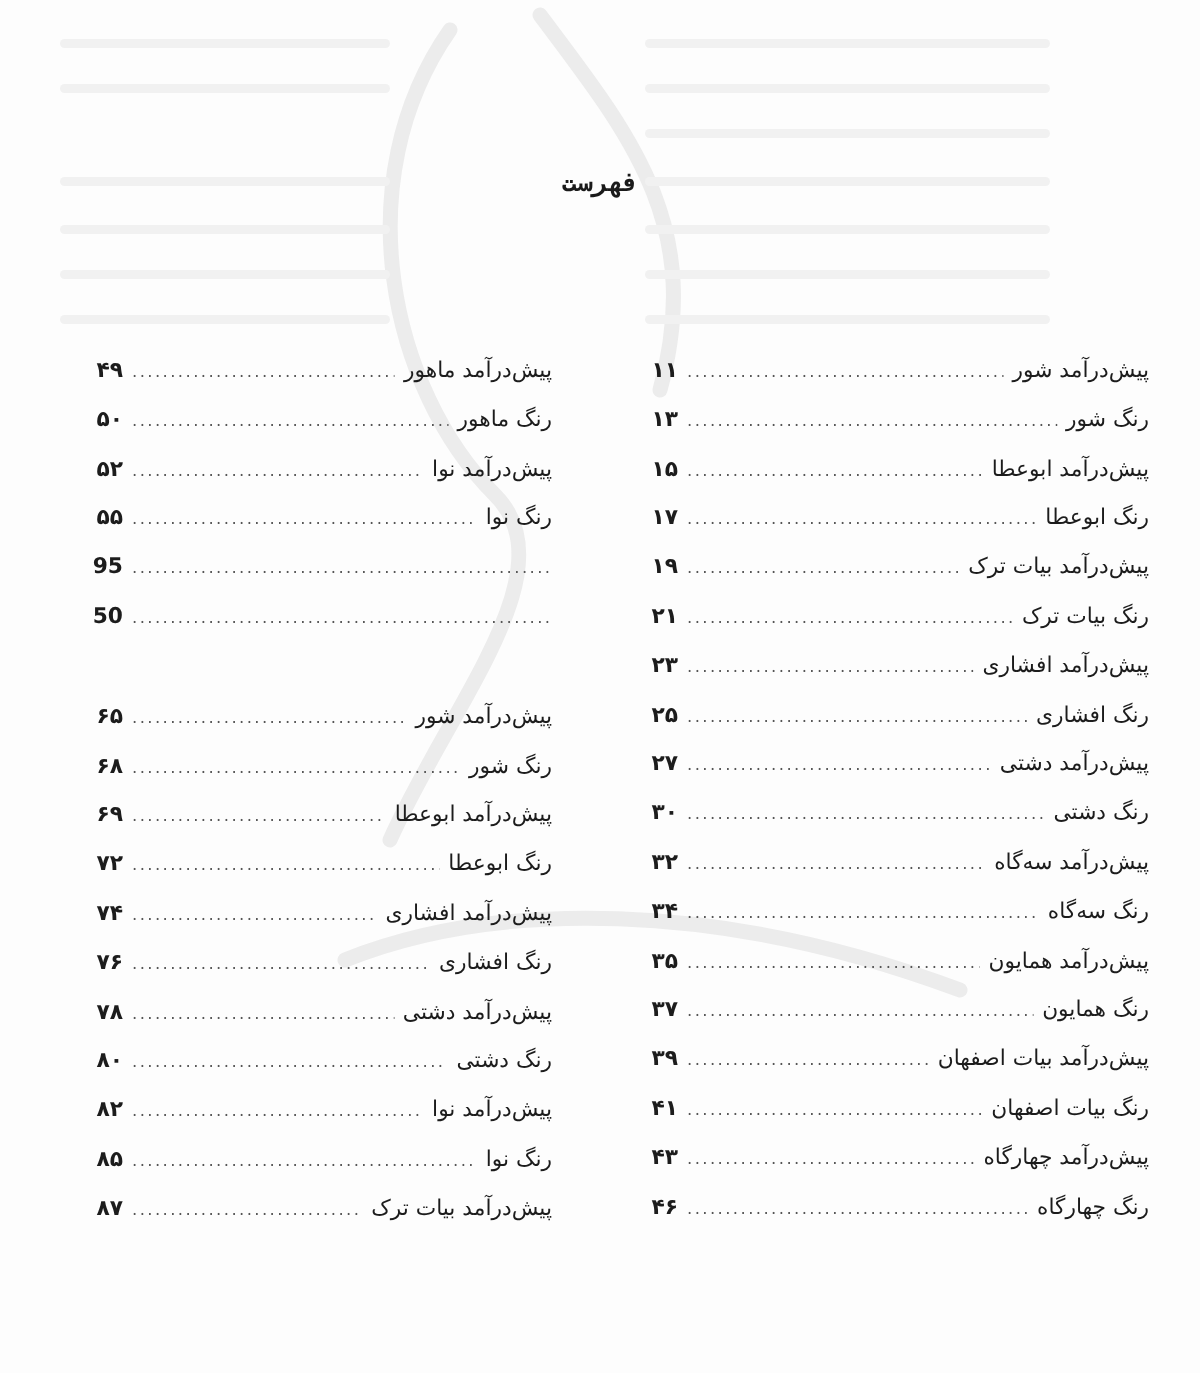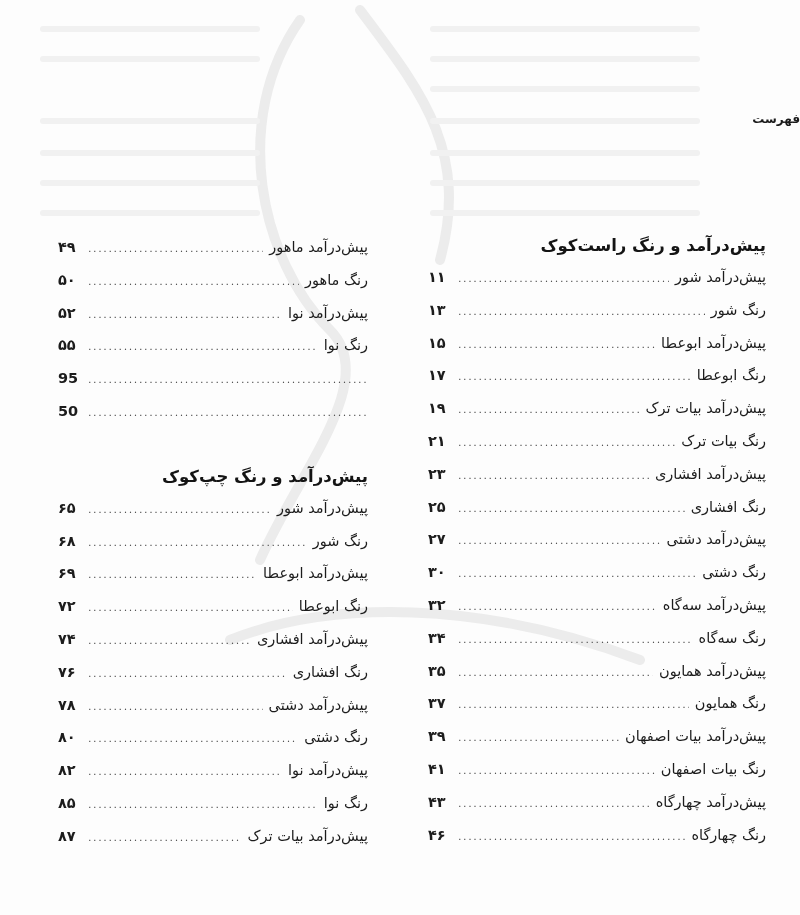--- a/index.html
+++ b/index.html
@@ -18,25 +18,26 @@
   .watermark {
     position: absolute;
     inset: 0;
     pointer-events: none;
   }
   .page-title {
     position: absolute;
     left: 0;
     width: 800px;
     top: 112px;
-    text-align: right;
+    text-align: center;
     font-weight: bold;
-    font-size: 12px;
+    font-size: 17px;
     direction: rtl;
     color: #1a1a1a;
+    font-family: Liberation Mono, monospace;
   }
   .column {
     position: absolute;
     direction: rtl;
   }
   .col-right {
     left: 428px;
     width: 338px;
     top: 232px;
   }
@@ -73,21 +74,21 @@
     font-size: 11px;
     letter-spacing: 1.6px;
     direction: ltr;
     text-align: right;
   }
   .toc-entry .leader::before {
     content: "................................................................................................................................";
   }
   .toc-entry .page {
     flex: 0 0 24px;
-    text-align: left;
+    text-align: right;
     font-weight: bold;
     font-size: 14.5px;
     padding-right: 6px;
   }
   .gap {
     height: 34px;
   }
 </style>
 </head>
 <body>
@@ -111,21 +112,20 @@
     <rect x="40" y="118" width="220" height="6" rx="3"></rect>
     <rect x="40" y="150" width="220" height="6" rx="3"></rect>
     <rect x="40" y="180" width="220" height="6" rx="3"></rect>
     <rect x="40" y="210" width="220" height="6" rx="3"></rect>
   </g>
 </svg>
 
 <div class="page-title">فهرست</div>
 
 <div class="column col-right">
-  <div class="section-heading">پیش‌درآمد و رنگ راست‌کوک</div>
 
   <div class="toc-entry">
       <span class="label">پیش‌درآمد شور</span>
       <span class="leader"></span>
       <span class="page">۱۱</span>
     </div>
   <div class="toc-entry">
       <span class="label">رنگ شور</span>
       <span class="leader"></span>
       <span class="page">۱۳</span>
@@ -237,21 +237,20 @@
       <span class="leader"></span>
       <span class="page">95</span>
     </div>
   <div class="toc-entry">
       <span class="leader"></span>
       <span class="page">50</span>
     </div>
 
   <div class="gap"></div>
 
-  <div class="section-heading">پیش‌درآمد و رنگ چپ‌کوک</div>
 
   <div class="toc-entry">
       <span class="label">پیش‌درآمد شور</span>
       <span class="leader"></span>
       <span class="page">۶۵</span>
     </div>
   <div class="toc-entry">
       <span class="label">رنگ شور</span>
       <span class="leader"></span>
       <span class="page">۶۸</span>

